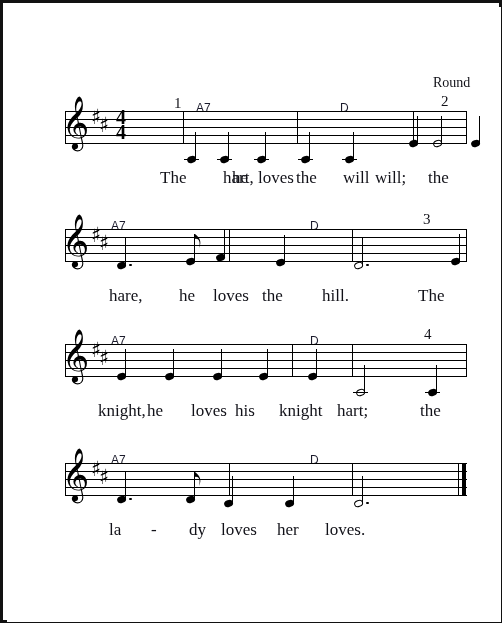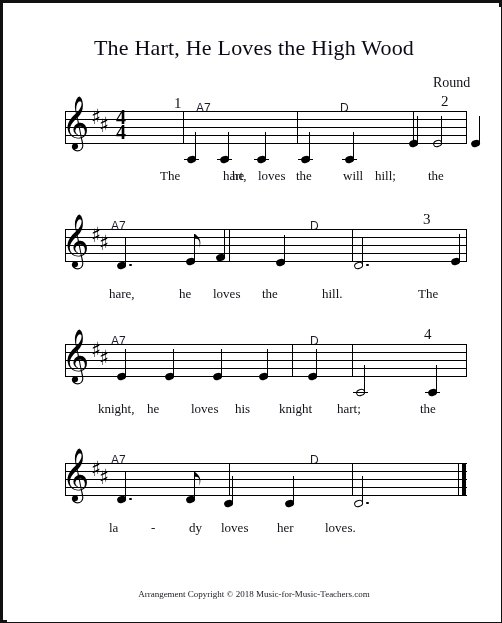--- a/index.html
+++ b/index.html
@@ -201,21 +201,21 @@
     height: 1px;
     background: #000;
     left: -7px;
     top: 0px;
   }
 
   
   .lyric {
     position: absolute;
     font-family: "Liberation Serif", serif;
-    font-size: 13px;
+    font-size: 17px;
     color: #111118;
     white-space: nowrap;
   }
 
   
   .footer {
     position: absolute;
     left: 0;
     width: 494px;
     text-align: center;
@@ -224,21 +224,20 @@
     color: #1a1a22;
     line-height: 11px;
   }
 </style>
 </head>
 <body>
 
 <div id="page">
   <div id="sheet">
 
-    <div class="title">The Hart, He Loves the High Wood</div>
 
     <div class="round-label" style="left:426px; top:68px;">Round</div>
 
     <div class="system" style="top:80px;">
 
       <div class="measnum" style="left:167px; top:8px;">1</div>
       <div class="measnum" style="left:434px; top:6px;">2</div>
 
       <div class="chord" style="left:189px; top:14px;">A7</div>
       <div class="chord" style="left:333px; top:14px;">D</div>
@@ -304,21 +303,21 @@
           <div class="stem up"></div>
         </div>
       </div>
 
       <div class="lyric" style="left:153px; top:81px;">The</div>
       <div class="lyric" style="left:184px; top:81px;margin-left:32px;">hart,</div>
       <div class="lyric" style="left:225px; top:81px;">he</div>
       <div class="lyric" style="left:251px; top:81px;">loves</div>
       <div class="lyric" style="left:289px; top:81px;">the</div>
       <div class="lyric" style="left:336px; top:81px;">will</div>
-      <div class="lyric" style="left:368px; top:81px;">hill;</div>
+      <div class="lyric" style="left:368px; top:81px;">will;</div>
       <div class="lyric" style="left:421px; top:81px;">the</div>
     </div>
 
     <div class="system" style="top:198px;">
 
       <div class="measnum" style="left:416px; top:6px;">3</div>
 
       <div class="chord" style="left:104px; top:14px;">A7</div>
       <div class="chord" style="left:303px; top:14px;">D</div>
 
@@ -499,16 +498,15 @@
       </div>
 
       <div class="lyric" style="left:102px; top:81px;">la</div>
       <div class="lyric" style="left:144px; top:81px;">-</div>
       <div class="lyric" style="left:182px; top:81px;">dy</div>
       <div class="lyric" style="left:214px; top:81px;">loves</div>
       <div class="lyric" style="left:270px; top:81px;">her</div>
       <div class="lyric" style="left:318px; top:81px;">loves.</div>
     </div>
 
-    <div class="footer" style="top:582px;">Arrangement Copyright © 2018 Music-for-Music-Teachers.com</div>
 
   </div>
 </div>
 
 </body></html>

